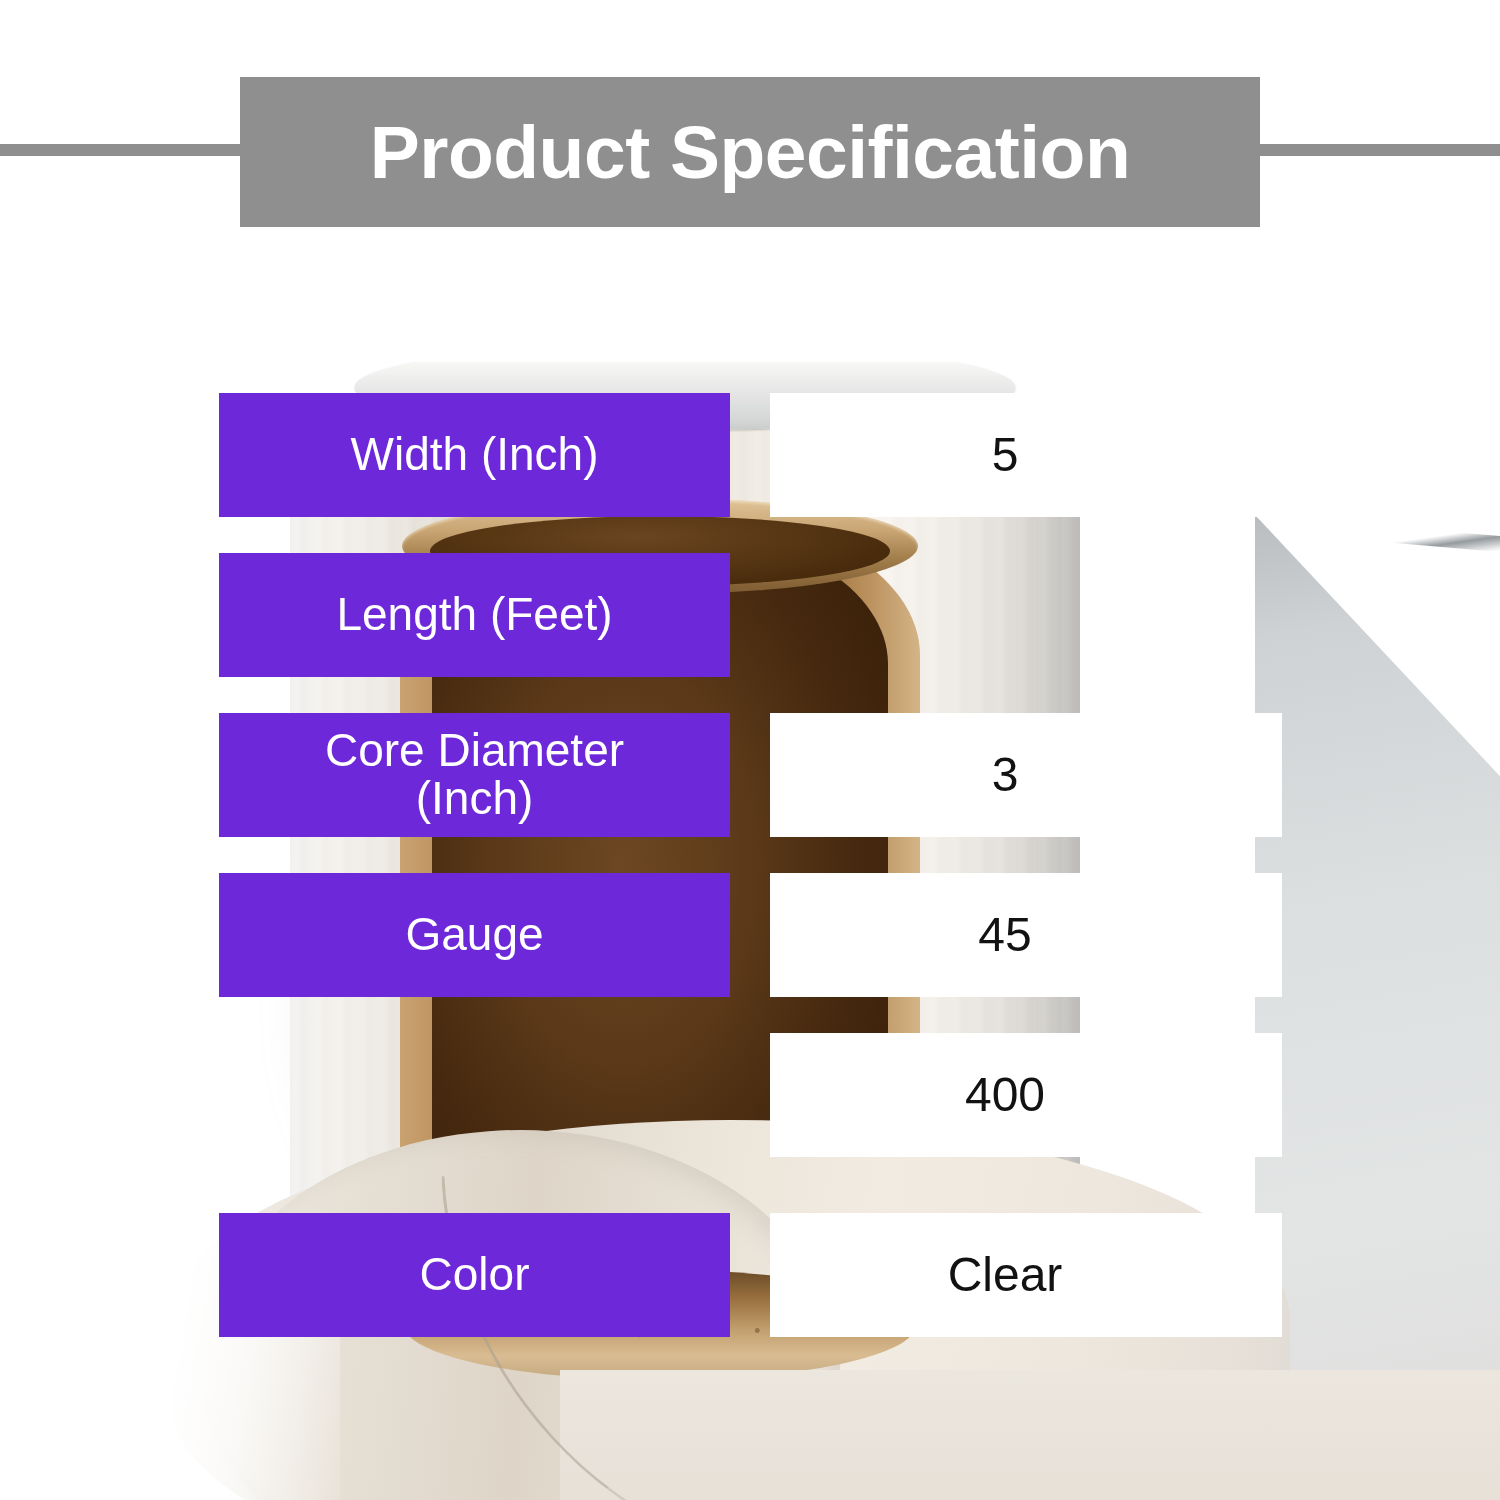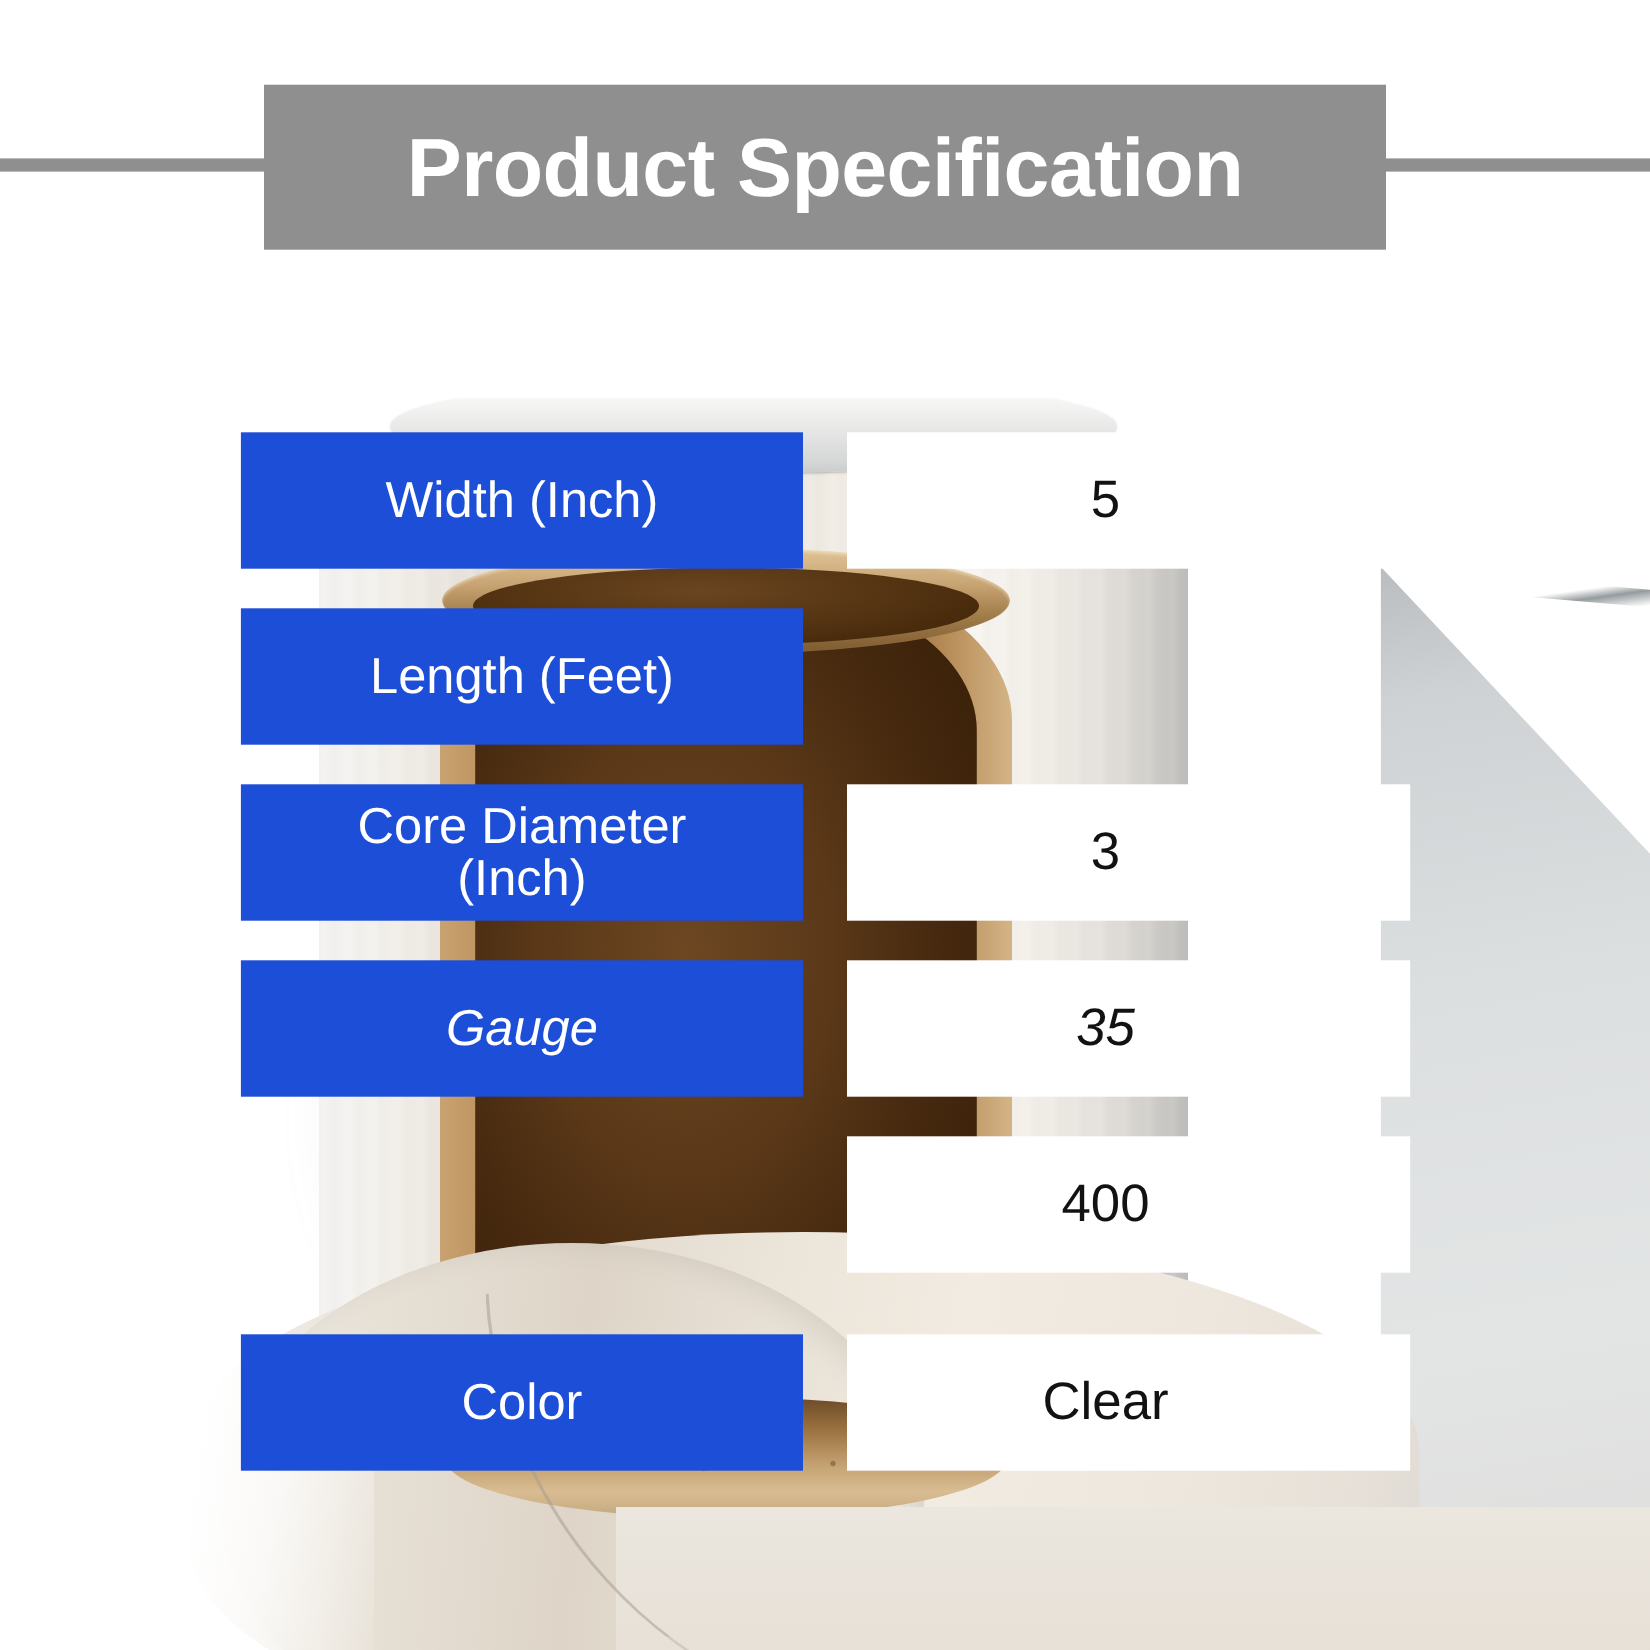--- a/index.html
+++ b/index.html
@@ -253,21 +253,21 @@
   #spec-table {
     position:absolute;
     left:0; top:0; width:1500px; height:1500px;
     z-index:4;
   }
   .spec-row { position:absolute; left:0; width:1500px; height:124px; }
   .spec-label {
     position:absolute;
     left:219px; top:0;
     width:511px; height:124px;
-    background:#1d4ed8;
+    background:#6d28d9;
     display:flex; align-items:center; justify-content:center;
     text-align:center;
     padding:0 14px;
   }
   .spec-label span {
     color:#ffffff;
     font-size:46px;
     font-weight:400;
     line-height:1.04;
   }
@@ -333,26 +333,26 @@
         </div>
       </div>
       <div class="spec-row" style="top: 713px;">
         <div class="spec-label">
           <span>Core Diameter<br>(Inch)</span>
         </div>
         <div class="spec-value">
           <span>3</span>
         </div>
       </div>
-      <div class="spec-row" style="top: 873px; font-style: italic;">
+      <div class="spec-row" style="top: 873px;">
         <div class="spec-label">
           <span>Gauge</span>
         </div>
         <div class="spec-value">
-          <span>35</span>
+          <span>45</span>
         </div>
       </div>
       <div class="spec-row" style="top: 1033px;">
         <div class="spec-value">
           <span>400</span>
         </div>
       </div>
       <div class="spec-row" style="top: 1193px; margin-top: 20px;">
         <div class="spec-label">
           <span>Color</span>

